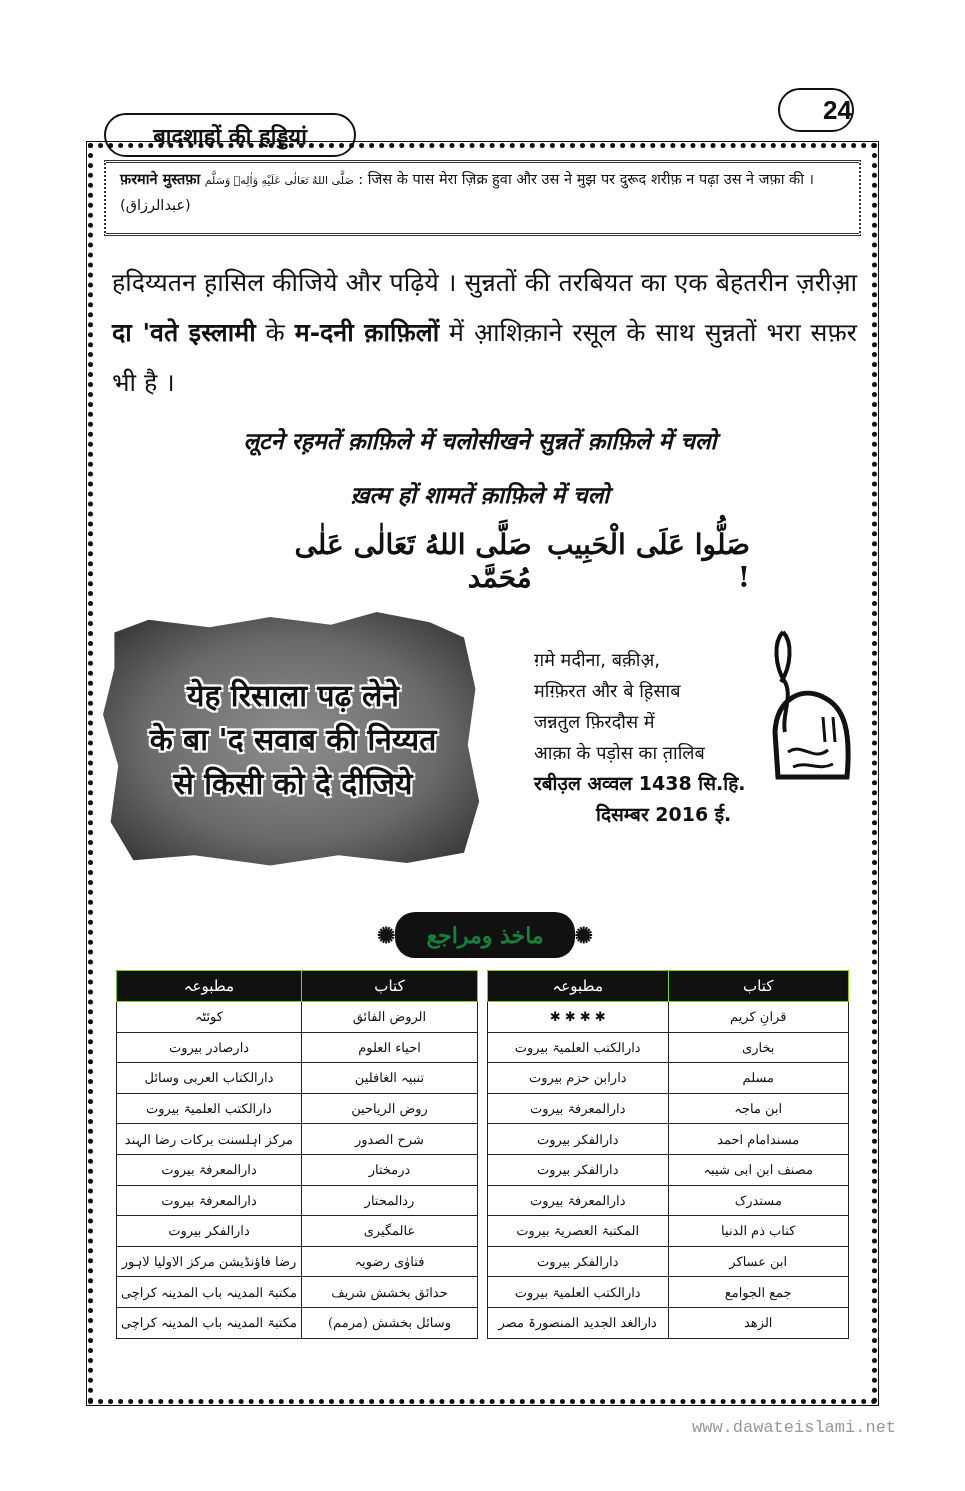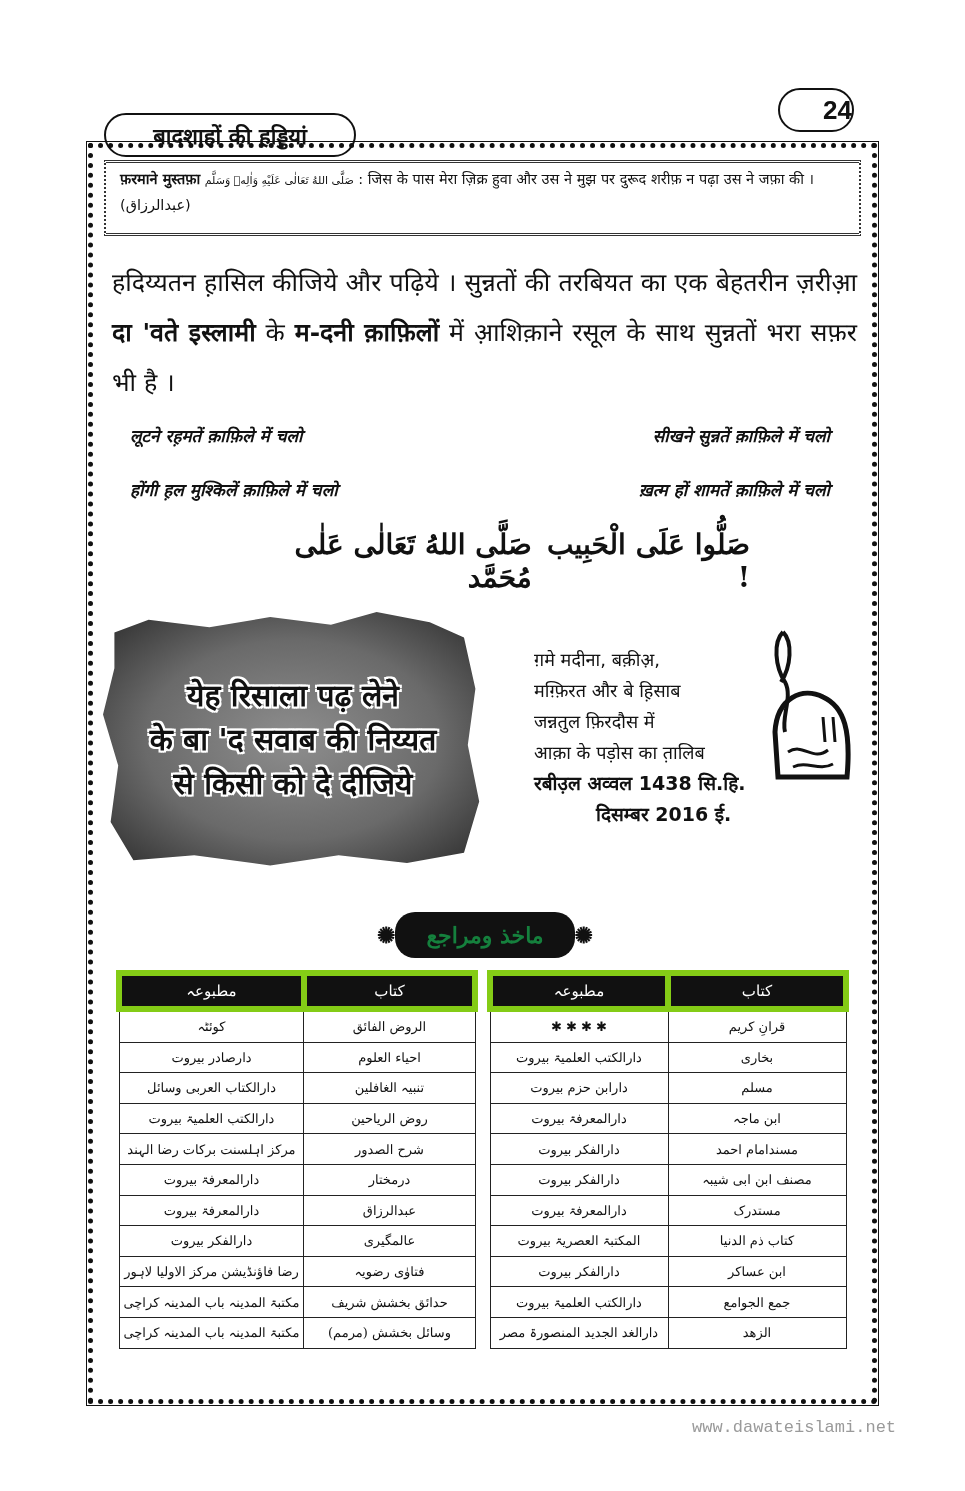--- a/index.html
+++ b/index.html
@@ -20,22 +20,22 @@
 
   .hadith-box { position: absolute; left: 104px; top: 160px; width: 757px; height: 76px; box-sizing: border-box;
     border-top: 3px double #333; border-bottom: 3px double #333; border-left: 2px dotted #333; border-right: 2px dotted #333;
     padding: 4px 14px; font-size: 14.5px; line-height: 24px; }
   .hadith-box .lead { font-weight: bold; }
   .hadith-box .salawat { font-size: 11px; font-family: "DejaVu Sans", sans-serif; margin-top: 17px; }
 
   .para { position: absolute; left: 112px; top: 258px; width: 745px; font-size: 25px; line-height: 50px; text-align: justify; }
   .para b { font-weight: bold; }
 
-  .poem { position: absolute; left: 130px; width: 700px; display: flex; justify-content: space-between;
-    font-size: 17px; font-style: italic; font-weight: bold; }
+  .poem { position: absolute; left: 130px; width: 700px; display: flex; justify-content: center;
+    font-size: 23px; font-style: italic; font-weight: bold; }
   .poem.r1 { top: 424px; } .poem.r2 { top: 478px; }
 
   .durood-line { position: absolute; left: 230px; top: 528px; width: 520px; display: flex; justify-content: space-between;
     font-family: "DejaVu Serif", serif; font-size: 28px; font-weight: bold; direction: rtl; }
 
   .torn-card { position: absolute; left: 103px; top: 612px; width: 380px; height: 256px;
     background: radial-gradient(ellipse at center, #8e8e8e 0%, #6a6a6a 55%, #2a2a2a 100%);
     clip-path: polygon(3% 8%, 12% 3%, 28% 6%, 44% 2%, 60% 5%, 72% 0%, 86% 4%, 95% 10%, 98% 30%, 96% 52%, 99% 74%, 95% 94%, 80% 98%, 62% 95%, 44% 99%, 24% 95%, 8% 97%, 2% 82%, 4% 60%, 0% 40%, 3% 22%);
     display: flex; flex-direction: column; align-items: center; justify-content: center; }
   .torn-card span { font-size: 30px; font-weight: bold; color: #111; line-height: 44px;
@@ -49,21 +49,21 @@
 
   .sources-heading { position: absolute; left: 395px; top: 912px; width: 180px; height: 46px;
     background: #111; color: #15803d; border-radius: 20px; display: flex; align-items: center; justify-content: center;
     font-family: "DejaVu Serif", serif; font-size: 22px; font-weight: bold; direction: rtl; }
   .sources-heading::before, .sources-heading::after { content: "✺"; position: absolute; font-size: 22px; color: #111; }
   .sources-heading::before { left: -18px; } .sources-heading::after { right: -18px; }
 
   .ref-table { position: absolute; top: 970px; width: 362px; border-collapse: collapse; direction: rtl;
     font-family: "DejaVu Serif", serif; font-size: 13px; }
   .ref-table.left { left: 116px; } .ref-table.right { left: 487px; }
-  .ref-table th { background: #111; color: #fff; height: 28px; font-weight: normal; font-size: 15px; border: 6px solid #84cc16; }
+  .ref-table th { background: #111; color: #fff; height: 28px; font-weight: normal; font-size: 15px; border: 1px solid #84cc16; }
   .ref-table td { height: 29.6px; text-align: center; border: 1px solid #222; padding: 0 4px; white-space: nowrap; }
   .ref-table col.c1 { width: 50%; }
 
   .footer-url { position: absolute; left: 692px; top: 1418px; font-family: Liberation Mono, monospace; font-size: 17px; color: #9a9a9a; }
 </style>
 </head>
 <body>
 
 <div class="header-title-pill">
   <span>बादशाहों की हड्डियां</span>
@@ -83,21 +83,20 @@
 
 <div class="para">
   <span>हदिय्यतन ह़ासिल कीजिये और पढ़िये । सुन्नतों की तरबियत का एक बेहतरीन ज़रीआ़ </span><b>दा 'वते इस्लामी</b><span> के </span><b>म-दनी क़ाफ़िलों</b><span> में आ़शिक़ाने रसूल के साथ सुन्नतों भरा सफ़र भी है ।</span>
 </div>
 
 <div class="poem r1">
   <span>लूटने रह़मतें क़ाफ़िले में चलो</span>
   <span>सीखने सुन्नतें क़ाफ़िले में चलो</span>
 </div>
 <div class="poem r2">
-  <span>होंगी ह़ल मुश्किलें क़ाफ़िले में चलो</span>
   <span>ख़त्म हों शामतें क़ाफ़िले में चलो</span>
 </div>
 
 <div class="durood-line">
   <span>صَلُّوا عَلَى الْحَبِيب !</span>
   <span>صَلَّى اللهُ تَعَالٰى عَلٰى مُحَمَّد</span>
 </div>
 
 <div class="torn-card">
   <span>येह रिसाला पढ़ लेने</span>
@@ -214,21 +213,21 @@
       </tr>
     <tr>
         <td>شرح الصدور</td>
         <td>مرکز اہلسنت برکات رضا الہند</td>
       </tr>
     <tr>
         <td>درمختار</td>
         <td>دارالمعرفۃ بیروت</td>
       </tr>
     <tr>
-        <td>عبدالرزاق</td>
+        <td>ردالمحتار</td>
         <td>دارالمعرفۃ بیروت</td>
       </tr>
     <tr>
         <td>عالمگیری</td>
         <td>دارالفکر بیروت</td>
       </tr>
     <tr>
         <td>فتاوٰی رضویہ</td>
         <td>رضا فاؤنڈیشن مرکز الاولیا لاہور</td>
       </tr>

